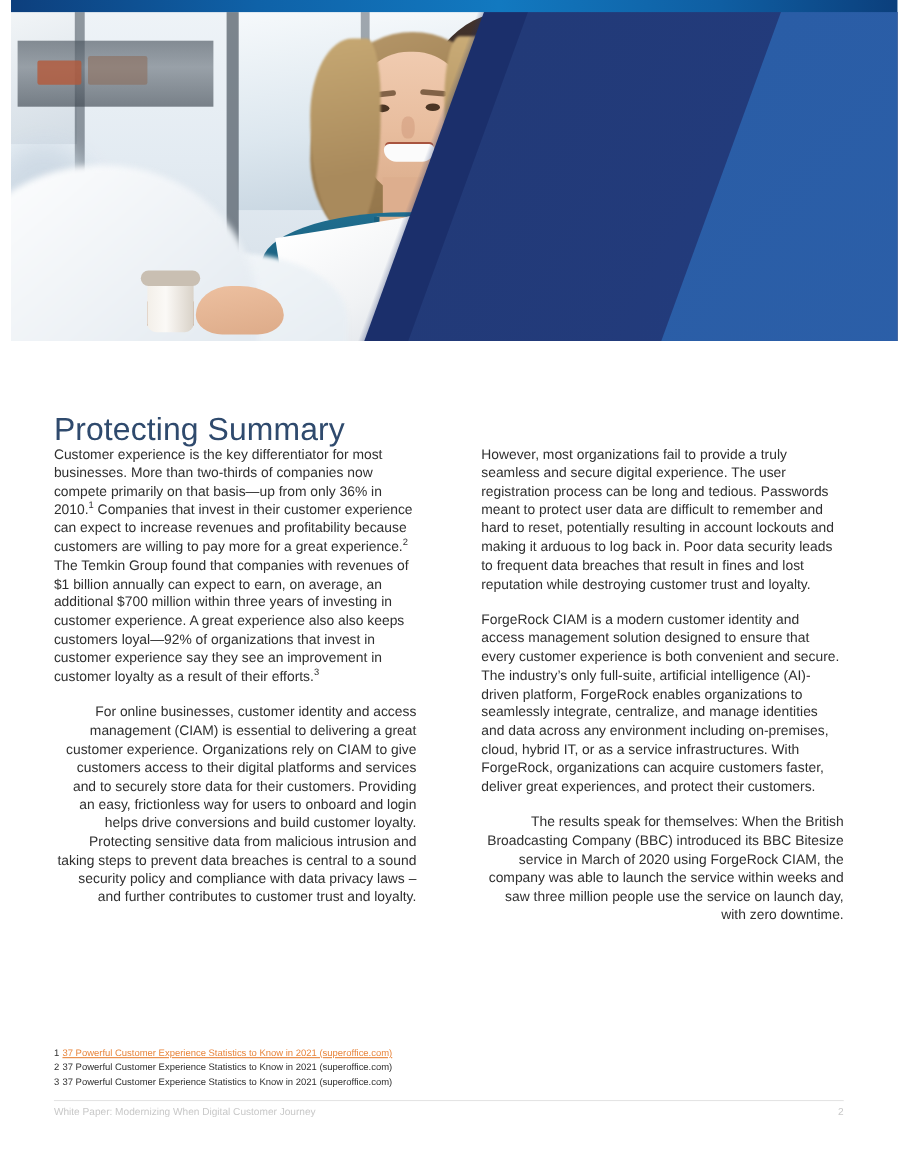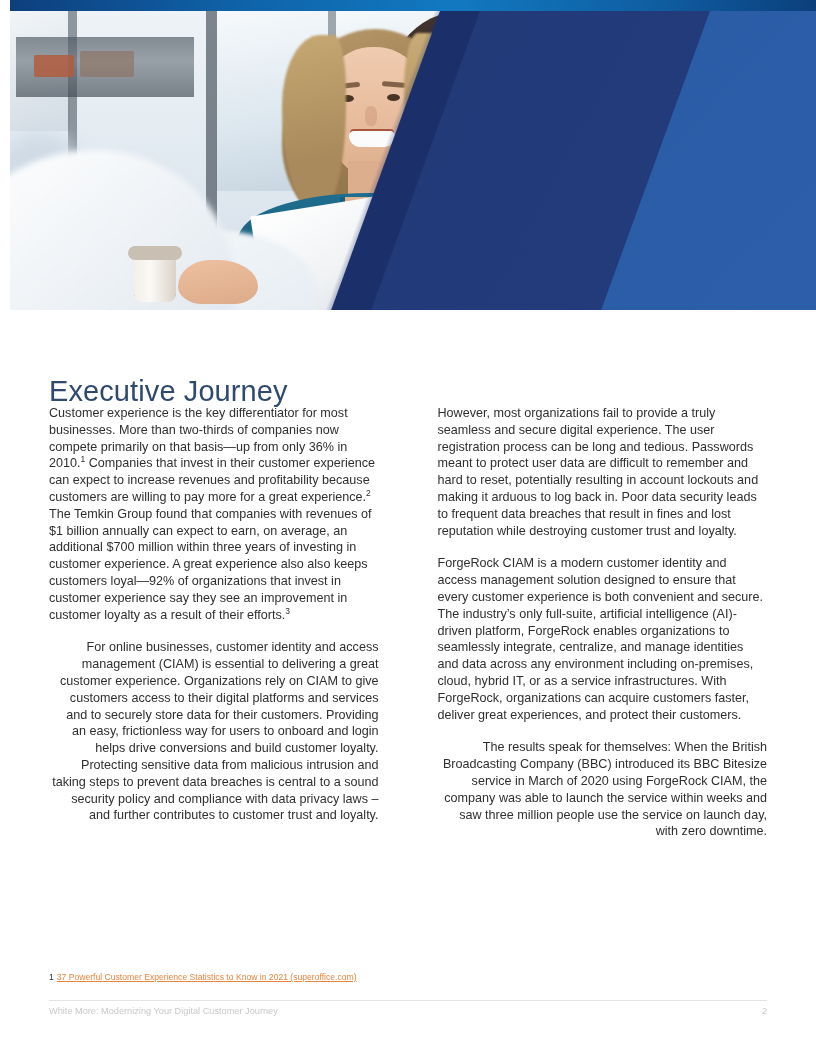--- a/index.html
+++ b/index.html
@@ -363,21 +363,20 @@
     position: absolute;
     left: 49px;
     top: 951px;
     width: 500px;
   }
   .footnote {
     font-size: 8.6px;
     line-height: 12.8px;
     color: #2e2e2e;
     white-space: nowrap;
-    margin-top: 20px;
   }
   .footnote .num { margin-right: 3px; }
   .footnote a {
     color: #e8853c;
     text-decoration: underline;
   }
 
   
   .footer-rule {
     position: absolute;
@@ -454,40 +453,46 @@
   </div>
 
   <div class="band band-a"></div>
   <div class="band-edge"></div>
   <div class="band band-b"></div>
   <div class="band band-c"></div>
 
   <div class="hero-topbar"></div>
 </div>
 
-<h1 class="page-title">Executive Journey</h1>
+<h1 class="page-title">Protecting Summary</h1>
 
 <div class="columns">
 
   <div class="col">
     <p><span>Customer experience is the key differentiator for most businesses. More than two-thirds of companies now compete primarily on that basis—up from only 36% in 2010.</span><sup>1</sup><span> Companies that invest in their customer experience can expect to increase revenues and profitability because customers are willing to pay more for a great experience.</span><sup>2</sup><span> The Temkin Group found that companies with revenues of $1 billion annually can expect to earn, on average, an additional $700 million within three years of investing in customer experience. A great experience also also keeps customers loyal—92% of organizations that invest in customer experience say they see an improvement in customer loyalty as a result of their efforts.</span><sup>3</sup></p>
     <p>For online businesses, customer identity and access management (CIAM) is essential to delivering a great customer experience. Organizations rely on CIAM to give customers access to their digital platforms and services and to securely store data for their customers. Providing an easy, frictionless way for users to onboard and login helps drive conversions and build customer loyalty. Protecting sensitive data from malicious intrusion and taking steps to prevent data breaches is central to a sound security policy and compliance with data privacy laws – and further contributes to customer trust and loyalty.</p>
   </div>
 
   <div class="col">
     <p>However, most organizations fail to provide a truly seamless and secure digital experience. The user registration process can be long and tedious. Passwords meant to protect user data are difficult to remember and hard to reset, potentially resulting in account lockouts and making it arduous to log back in. Poor data security leads to frequent data breaches that result in fines and lost reputation while destroying customer trust and loyalty.</p>
     <p>ForgeRock CIAM is a modern customer identity and access management solution designed to ensure that every customer experience is both convenient and secure. The industry’s only full-suite, artificial intelligence (AI)-driven platform, ForgeRock enables organizations to seamlessly integrate, centralize, and manage identities and data across any environment including on-premises, cloud, hybrid IT, or as a service infrastructures. With ForgeRock, organizations can acquire customers faster, deliver great experiences, and protect their customers.</p>
     <p>The results speak for themselves: When the British Broadcasting Company (BBC) introduced its BBC Bitesize service in March of 2020 using ForgeRock CIAM, the company was able to launch the service within weeks and saw three million people use the service on launch day, with zero downtime.</p>
   </div>
 
 </div>
 
 <div class="footnotes">
   <div class="footnote">
     <span class="num">1</span><a href="#">37 Powerful Customer Experience Statistics to Know in 2021 (superoffice.com)</a>
   </div>
+  <div class="footnote">
+    <span class="num">2</span><span>37 Powerful Customer Experience Statistics to Know in 2021 (superoffice.com)</span>
+  </div>
+  <div class="footnote">
+    <span class="num">3</span><span>37 Powerful Customer Experience Statistics to Know in 2021 (superoffice.com)</span>
+  </div>
 </div>
 
 <div class="footer-rule"></div>
 <div class="footer">
-  <span>White More: Modernizing Your Digital Customer Journey</span>
+  <span>White Paper: Modernizing When Digital Customer Journey</span>
   <span>2</span>
 </div>
 
 </body></html>

